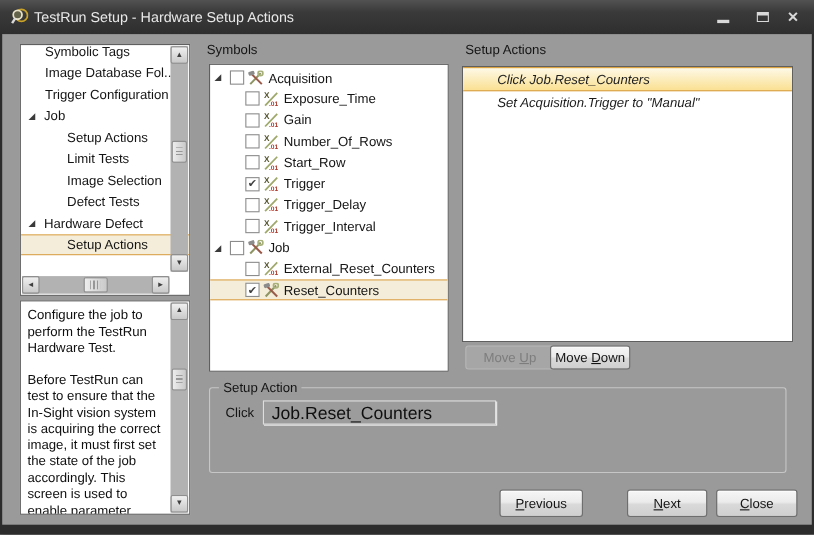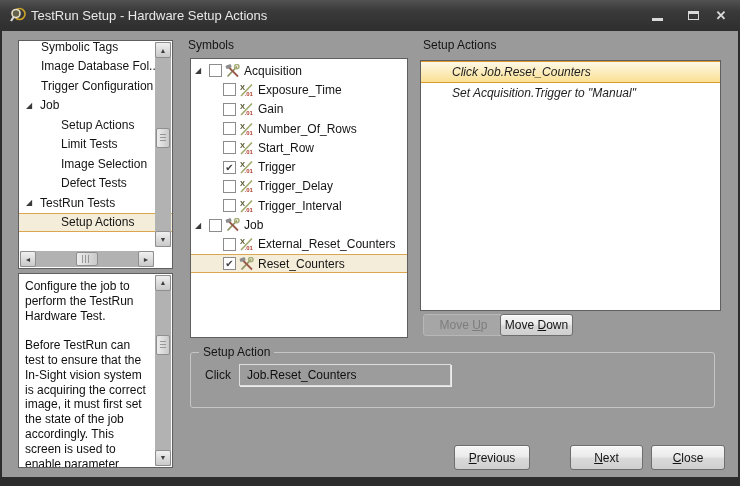--- a/index.html
+++ b/index.html
@@ -70,27 +70,27 @@
        background:linear-gradient(#f6f6f6,#ebebeb 45%,#d9d9d9 55%,#cfcfcf);
        border:1px solid #6e6e6e;border-radius:3px;box-shadow:inset 0 1px 0 #fdfdfd;padding:0;}
   .btn.dis{background:#a6a6a6;border-color:#b7b7b7;color:#7d7d7d;box-shadow:none;}
   .mnem{text-decoration:underline;}
   #btn-moveup{left:421px;top:283px;width:81px;height:22px;}
   #btn-movedown{left:498px;top:283px;width:73px;height:22px;}
   #btn-prev{left:452px;top:414px;width:76px;height:25px;}
   #btn-next{left:568px;top:414px;width:73px;height:25px;}
   #btn-close{left:649px;top:414px;width:74px;height:25px;}
   
-  #group-box{position:absolute;left:188px;top:321px;width:525px;height:56px;box-sizing:border-box;
+  #group-box{position:absolute;left:188px;top:321px;width:525px;height:78px;box-sizing:border-box;
              border:1px solid #c6c6c6;border-radius:3px;}
   #group-legend{position:absolute;left:8px;top:-8px;background:#9a9a9a;padding:0 4px;font-size:12px;color:#141414;}
   #click-label{position:absolute;left:14px;top:15px;font-size:12px;color:#141414;}
   #action-field{position:absolute;left:48px;top:11px;width:212px;height:22px;box-sizing:border-box;
                 background:#9c9c9c;border:1px solid #dedede;box-shadow:1px 1px 0 #ededed;
-                font-size:12px;color:#0f0f0f;padding:3px 0 0 7px;white-space:nowrap;overflow:hidden;}
+                font-size:16px;color:#0f0f0f;padding:3px 0 0 7px;white-space:nowrap;overflow:hidden;}
 </style>
 </head>
 <body>
 
 <div class="window">
 
   <div class="titlebar">
     <svg class="app-icon" viewBox="0 0 17 17" xmlns="http://www.w3.org/2000/svg">
       <circle cx="10.5" cy="7" r="5.5" fill="none" stroke="#c9a227" stroke-width="1.6"></circle>
       <circle cx="7" cy="6.5" r="4" fill="#62624a" stroke="#e8e2c8" stroke-width="1.6"></circle>
@@ -132,21 +132,21 @@
             <span>Limit Tests</span>
           </div>
           <div class="trow ind2">
             <span>Image Selection</span>
           </div>
           <div class="trow ind2">
             <span>Defect Tests</span>
           </div>
           <div class="trow ind0">
             <span class="expander">◢</span>
-            <span>TestRun Tests</span>
+            <span>Hardware Defect</span>
           </div>
           <div class="trow ind2 sel">
             <span>Setup Actions</span>
           </div>
         </div>
       <div class="sbar" id="nav-vscroll">
         <span class="sb-btn" style="left:0;top:0;width:16px;height:16px;">▲</span>
         <span class="sb-thumb v" style="left:1px;top:86px;width:14px;height:20px;"></span>
         <span class="sb-btn" style="left:0;bottom:0;width:16px;height:16px;">▼</span>
       </div>

